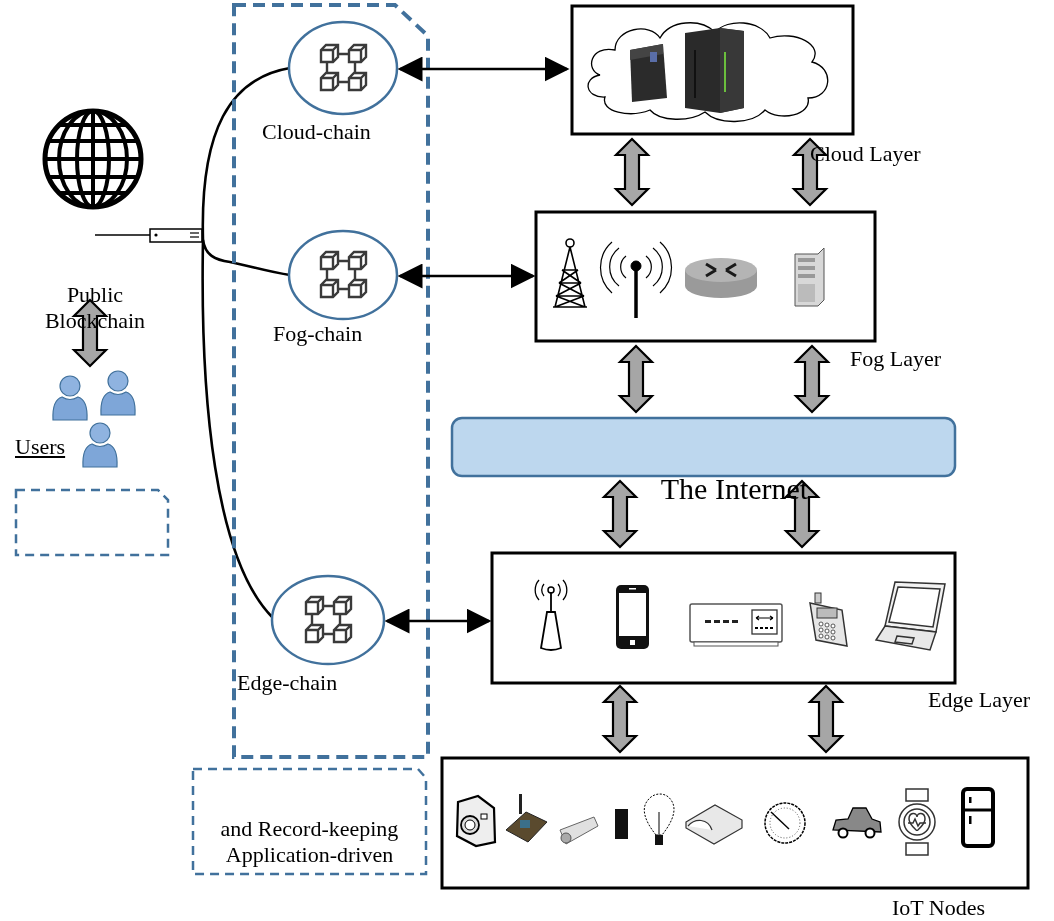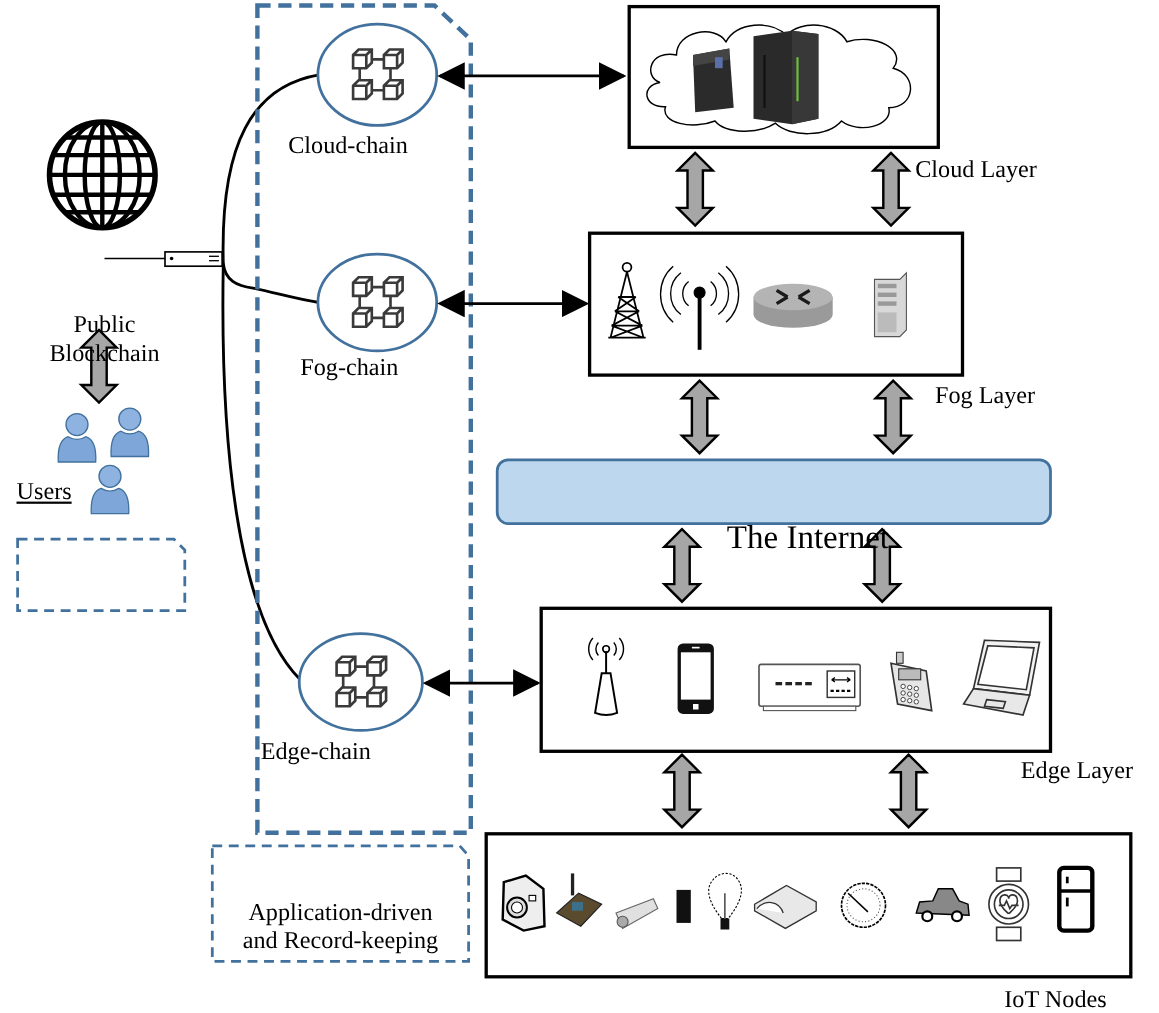--- a/index.html
+++ b/index.html
@@ -253,21 +253,21 @@
 </div>
 <div class="lbl" style="left:15px; top:434px;text-decoration:underline;">Users</div>
 <div class="lbl center" style="left:16px; top:490px; width:152px;">
 </div>
 
 <div class="lbl" style="left:262px; top:119px;">Cloud-chain</div>
 <div class="lbl" style="left:273px; top:321px;">Fog-chain</div>
 <div class="lbl" style="left:237px; top:670px;">Edge-chain</div>
 
 <div class="lbl center" style="left:193px; top:772px; width:233px;">
+  <div>and Record-keeping</div>
   <div>Application-driven</div>
-  <div>and Record-keeping</div>
 </div>
 
-<div class="lbl" style="left:832px; top:141px;text-align:center;">Cloud Layer</div>
+<div class="lbl" style="left:810px; top:141px;text-align:center;">Cloud Layer</div>
 <div class="lbl" style="left:850px; top:346px;text-align:right;">Fog Layer</div>
 <div class="lbl center internet-text" style="left:452px; top:427px; width:565px;">The Internet</div>
 <div class="lbl" style="left:928px; top:687px;">Edge Layer</div>
-<div class="lbl" style="left:913px; top:895px;">IoT Nodes</div>
+<div class="lbl" style="left:892px; top:895px;">IoT Nodes</div>
 
 </body></html>

